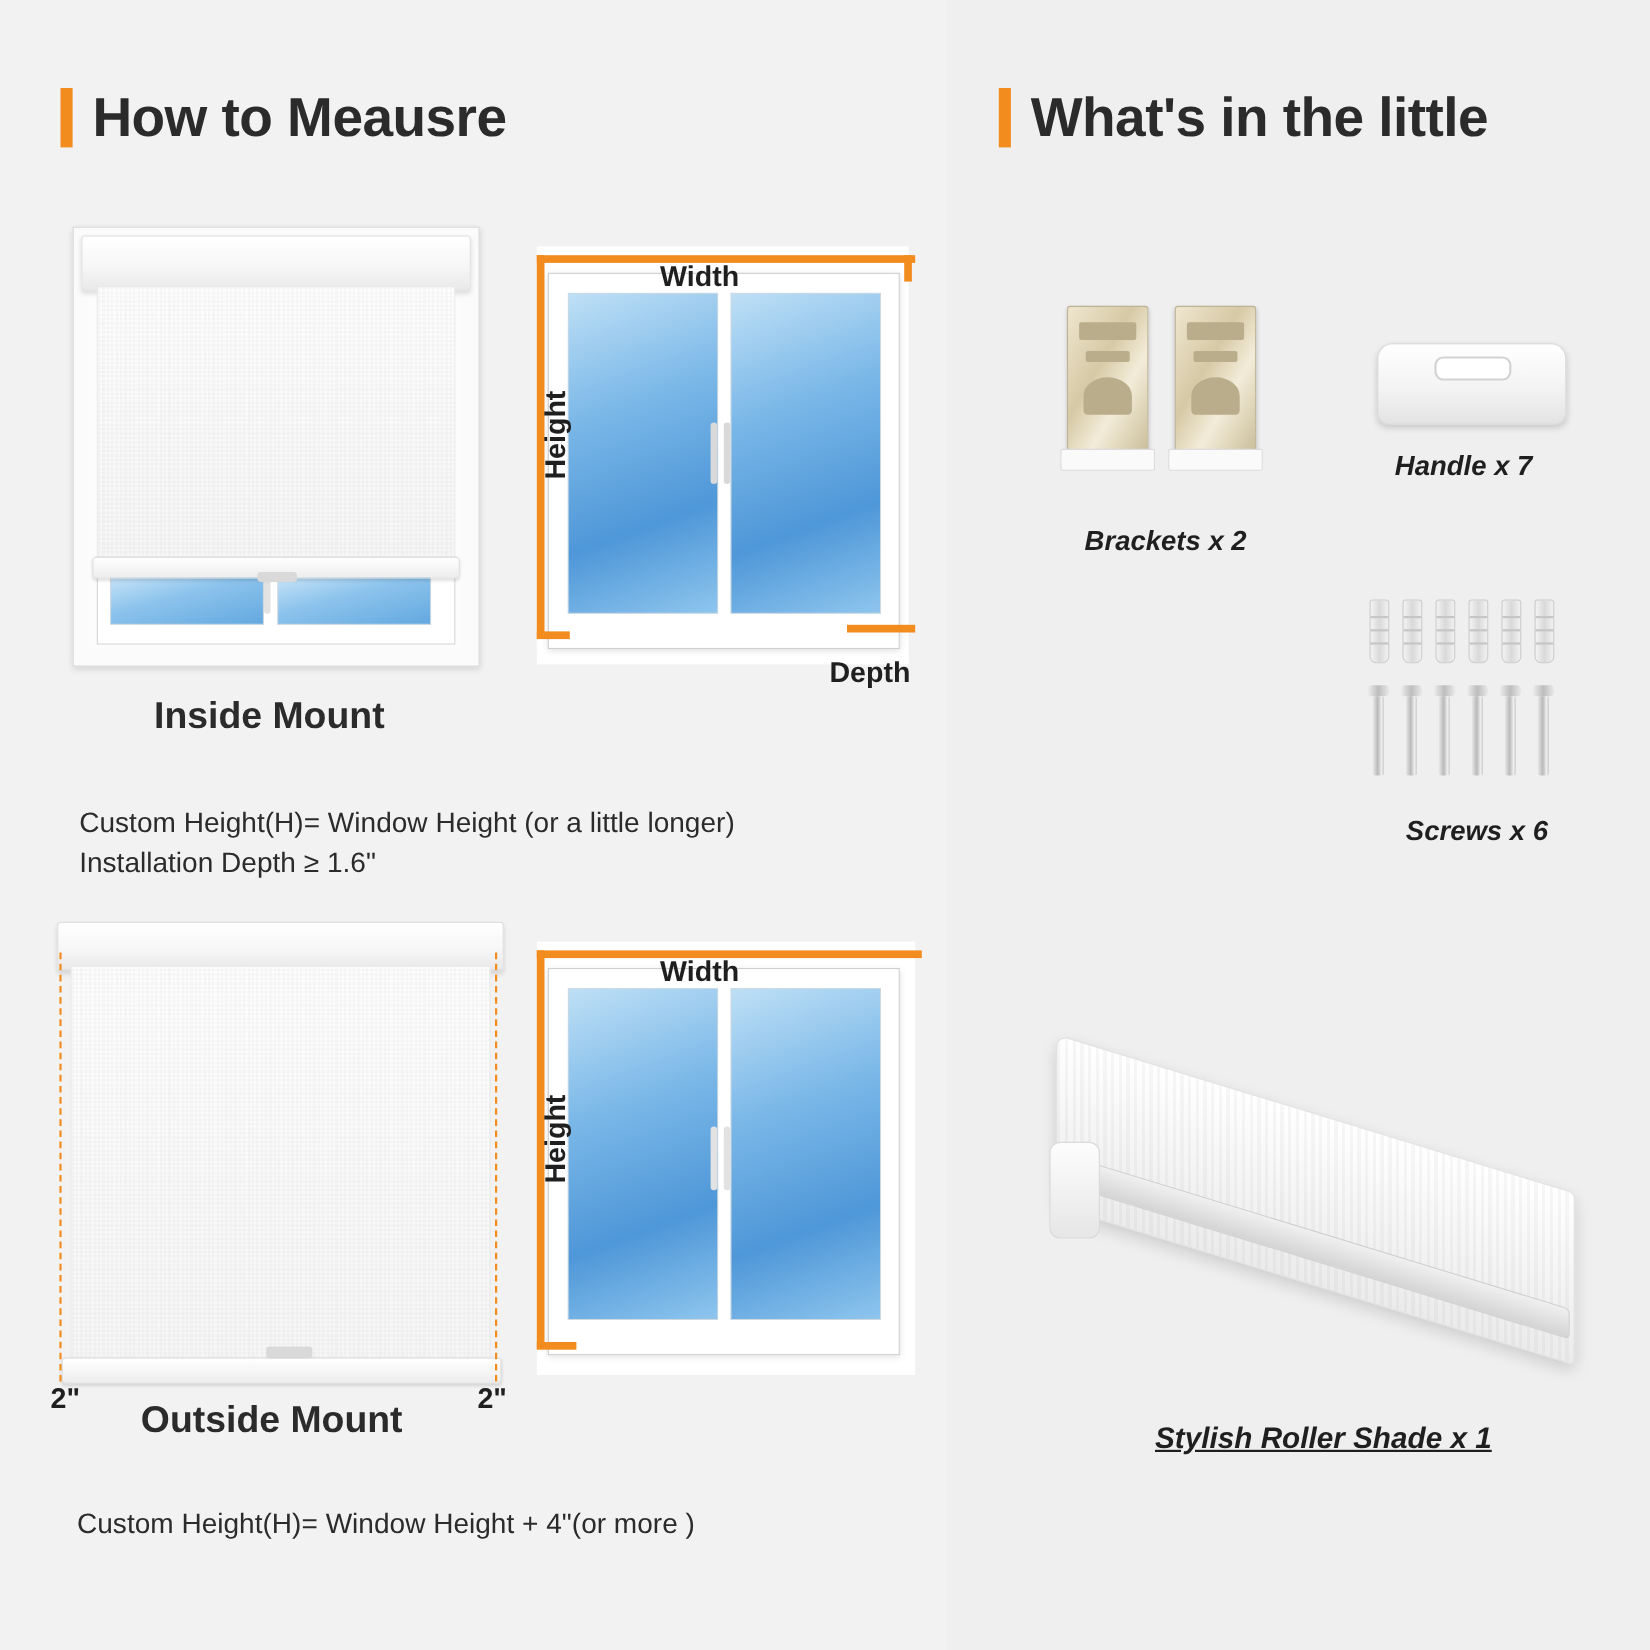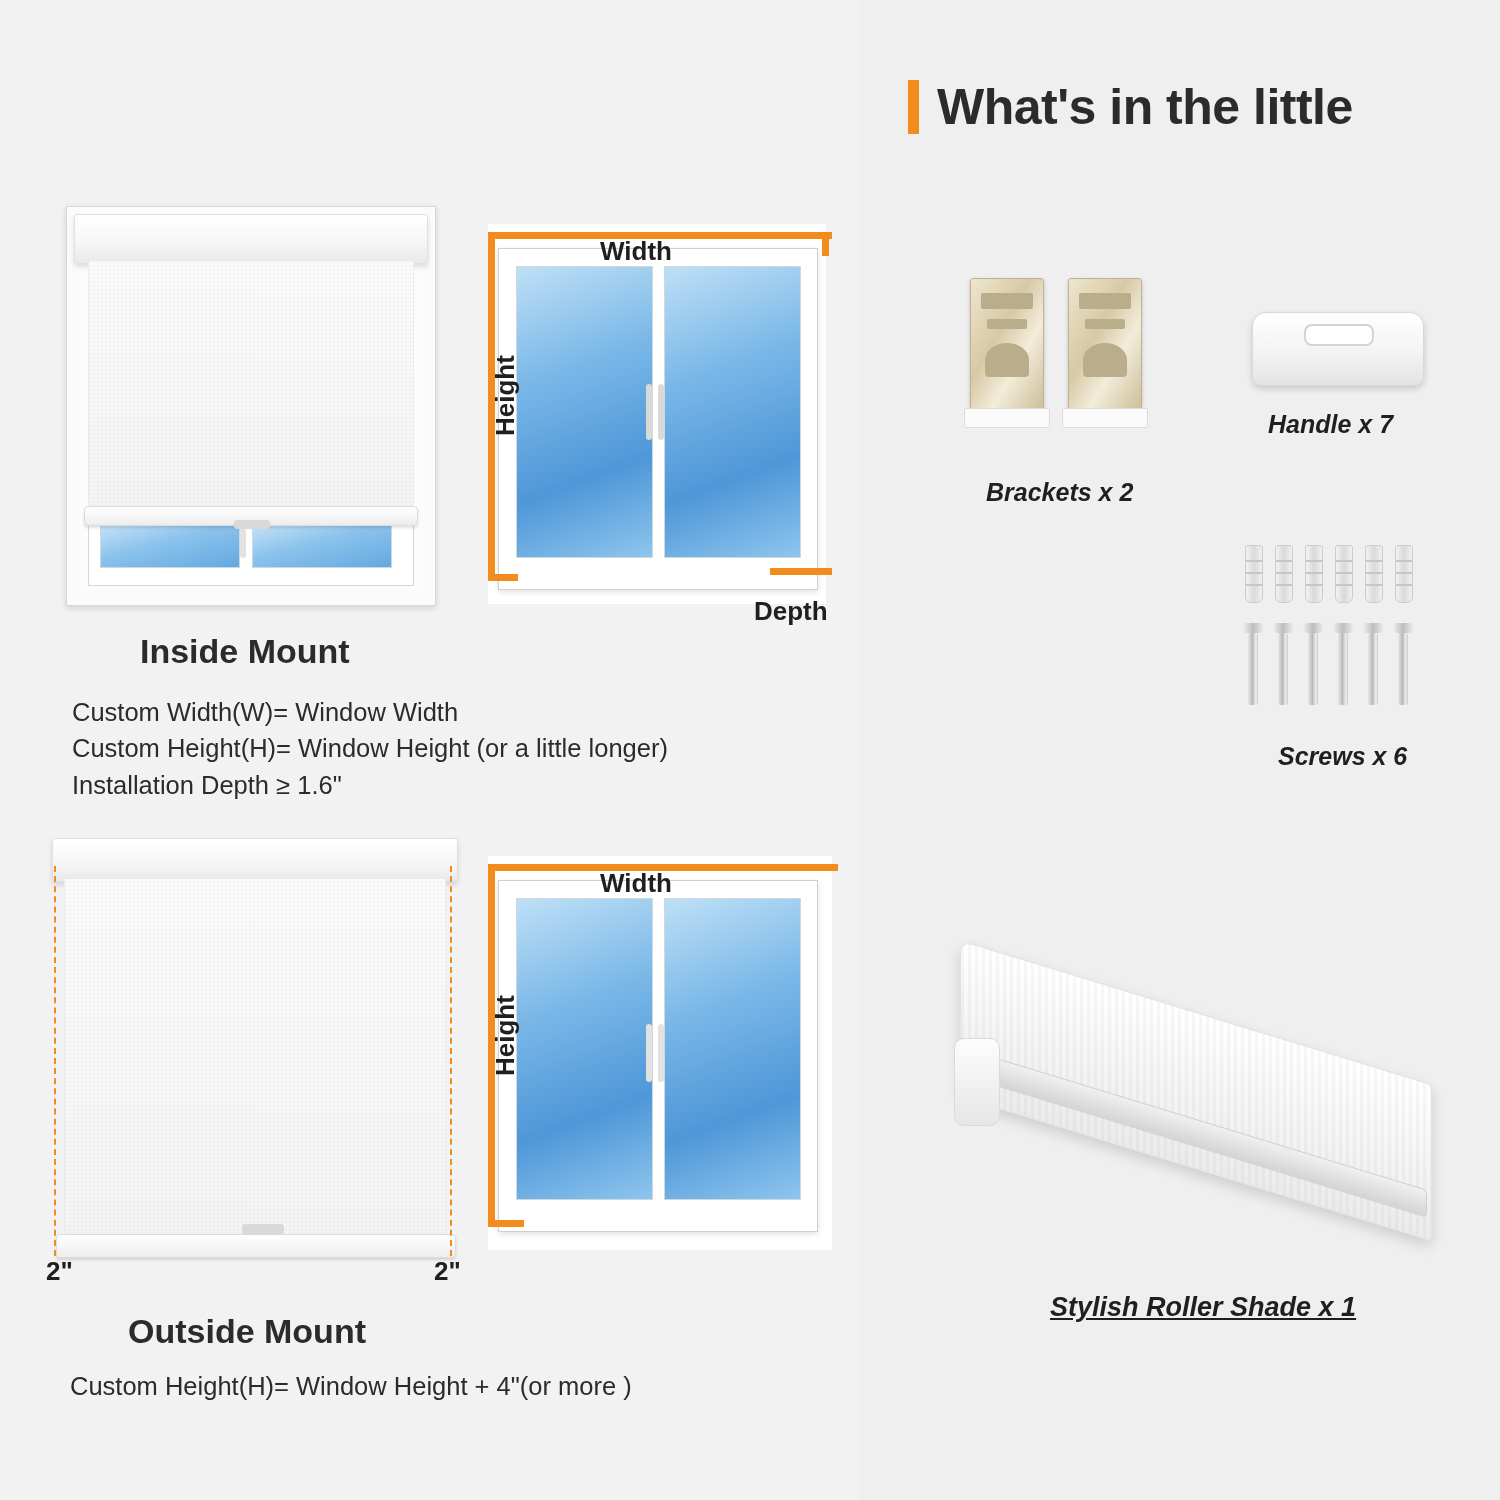--- a/index.html
+++ b/index.html
@@ -169,20 +169,24 @@
     border:1px solid #cfcfcf;border-radius:5px;
   }
 </style>
 </head>
 <body>
 
 <div id="page">
 
   <div class="panel-left">
 
+    <div class="section-title" style="left:55px;top:78px;">
+      <div class="title-bar"></div>
+      <div class="title-text">How to Meausre</div>
+    </div>
 
     <div class="figure" style="left:66px;top:206px;width:370px;height:400px;">
       <div class="win-frame" style="left:0;top:0;width:368px;height:398px;"></div>
       <div class="win-inner" style="left:14px;top:14px;width:340px;height:370px;background:#fcfcfc;"></div>
 
       <div class="sash" style="left:22px;top:300px;width:324px;height:78px;"></div>
       <div class="glass small" style="left:32px;top:312px;width:140px;height:48px;"></div>
       <div class="glass small" style="left:184px;top:312px;width:140px;height:48px;"></div>
       <div class="handle-bar" style="left:174px;top:322px;height:30px;"></div>
 
@@ -208,21 +212,20 @@
       <div class="or-mark" style="left:300px;top:362px;width:62px;height:7px;"></div>
       <div class="or-mark" style="left:352px;top:26px;width:7px;height:24px;"></div>
 
       <div class="dim-label" style="left:130px;top:30px;">Width</div>
       <div class="dim-label vert" style="left:20px;top:230px;">Height</div>
       <div class="dim-label" style="left:284px;top:390px;">Depth</div>
     </div>
 
     <div class="capt" style="left:140px;top:632px;">Inside Mount</div>
 
-    <div class="bullet" style="left:72px;top:698px;">Custom Width(W)= Window Width</div>
     <div class="bullet" style="left:72px;top:734px;">Custom Height(H)= Window Height (or a little longer)</div>
     <div class="bullet" style="left:72px;top:771px;">Installation Depth ≥ 1.6"</div>
 
     <div class="figure" style="left:46px;top:838px;width:420px;height:420px;">
       <div class="valance" style="left:6px;top:0;width:404px;height:42px;"></div>
       <div class="shade-fabric" style="left:18px;top:40px;width:380px;height:368px;"></div>
       <div class="bottom-rail" style="left:10px;top:396px;width:398px;height:22px;"></div>
       <div class="rail-handle" style="left:196px;top:386px;width:42px;height:11px;"></div>
 
       <div class="dash-v" style="left:8px;top:28px;height:390px;"></div>
@@ -240,21 +243,21 @@
       <div class="handle-bar" style="left:188px;top:186px;height:58px;"></div>
 
       <div class="or-mark" style="left:18px;top:26px;width:350px;height:7px;"></div>
       <div class="or-mark" style="left:18px;top:26px;width:7px;height:362px;"></div>
       <div class="or-mark" style="left:18px;top:382px;width:36px;height:7px;"></div>
 
       <div class="dim-label" style="left:130px;top:30px;">Width</div>
       <div class="dim-label vert" style="left:20px;top:238px;">Height</div>
     </div>
 
-    <div class="capt" style="left:128px;top:1272px;margin-top:40px;">Outside Mount</div>
+    <div class="capt" style="left:128px;top:1272px;">Outside Mount</div>
     <div class="bullet" style="left:70px;top:1372px;">Custom Height(H)= Window Height + 4"(or more )</div>
   </div>
 
   <div class="panel-right">
 
     <div class="section-title" style="left:48px;top:78px;">
       <div class="title-bar"></div>
       <div class="title-text">What's in the little</div>
     </div>
 

